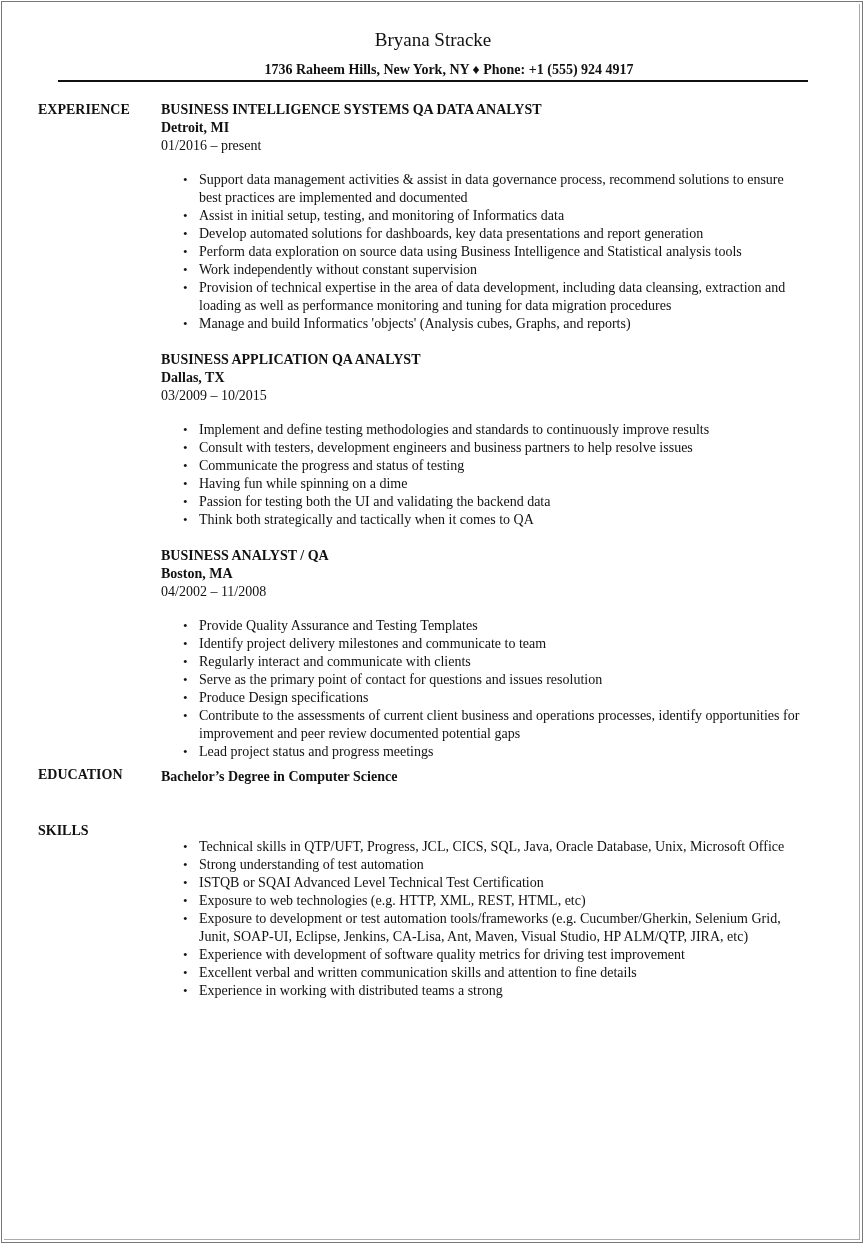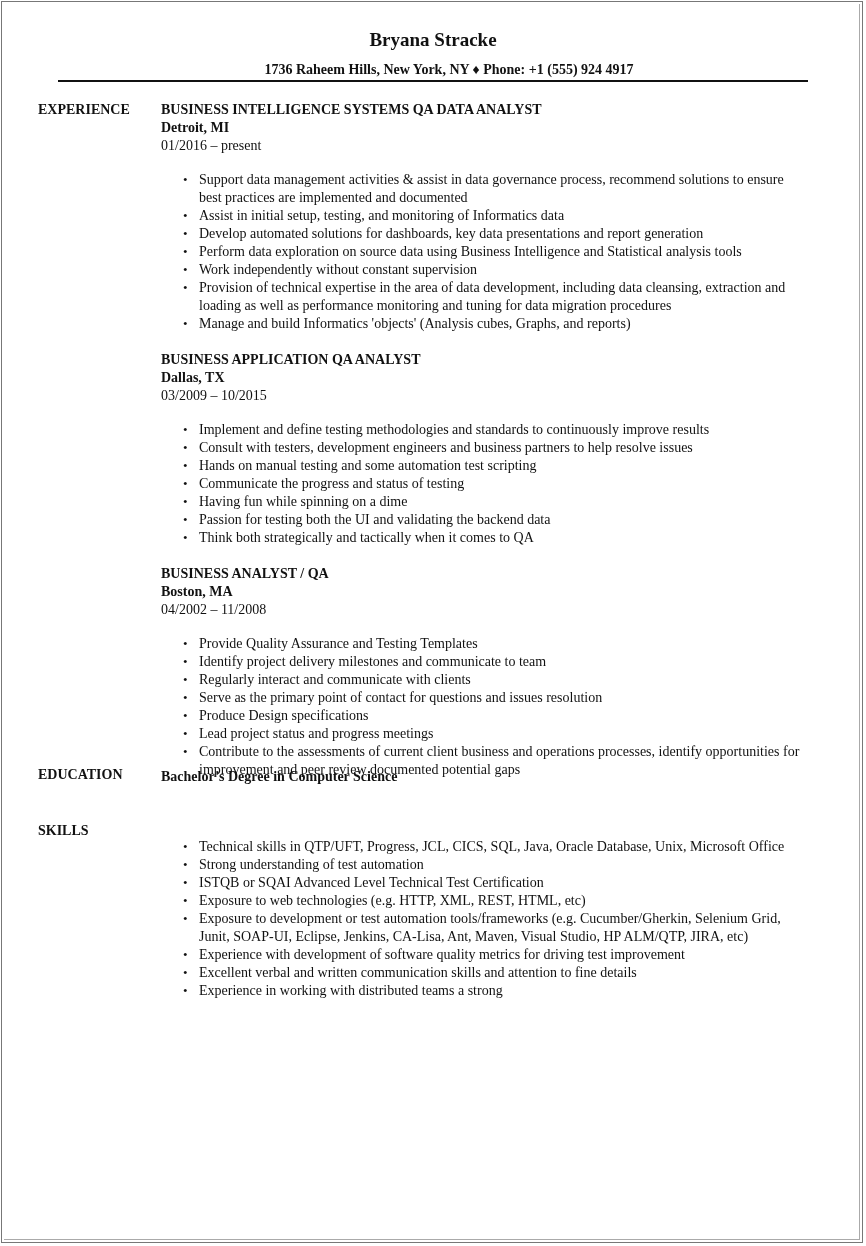--- a/index.html
+++ b/index.html
@@ -12,21 +12,21 @@
       position: absolute; left: 2px; top: 2px; right: 2px; bottom: 2px;
       border-right: 1px solid #aaa; border-bottom: 1px solid #aaa; box-sizing: border-box;
     }
     .page {
       position: absolute; left: 0; top: 0; width: 866px;
       font-family: "Liberation Serif", "DejaVu Serif", serif; color: #111;
       font-size: 14px; line-height: 18px;
     }
     .name {
       position: absolute; left: 0; width: 866px; top: 28px; text-align: center;
-      font-weight: bold; font-size: 19px; line-height: 24px;
+      font-weight: normal; font-size: 19px; line-height: 24px;
     }
     .contact {
       position: absolute; left: 16px; width: 866px; top: 61px; text-align: center;
       font-weight: bold; font-size: 14px; line-height: 18px;
     }
     .rule {
       position: absolute; left: 58px; width: 750px; top: 80px; height: 2px; background: #111;
     }
     .section { position: absolute; left: 0; width: 866px; }
     .section-label {
@@ -73,40 +73,39 @@
         </ul>
       </div>
 
       <div class="job">
         <div class="job-title">BUSINESS APPLICATION QA ANALYST</div>
         <div class="job-loc">Dallas, TX</div>
         <div class="job-dates">03/2009 – 10/2015</div>
         <ul class="bullets">
           <li>Implement and define testing methodologies and standards to continuously improve results</li>
           <li>Consult with testers, development engineers and business partners to help resolve issues</li>
-          <li>Hands on manual testing and some automation test scripting</li>
           <li>Communicate the progress and status of testing</li>
           <li>Having fun while spinning on a dime</li>
           <li>Passion for testing both the UI and validating the backend data</li>
           <li>Think both strategically and tactically when it comes to QA</li>
         </ul>
       </div>
 
       <div class="job">
         <div class="job-title">BUSINESS ANALYST / QA</div>
         <div class="job-loc">Boston, MA</div>
         <div class="job-dates">04/2002 – 11/2008</div>
         <ul class="bullets">
           <li>Provide Quality Assurance and Testing Templates</li>
           <li>Identify project delivery milestones and communicate to team</li>
           <li>Regularly interact and communicate with clients</li>
           <li>Serve as the primary point of contact for questions and issues resolution</li>
           <li>Produce Design specifications</li>
+          <li>Contribute to the assessments of current client business and operations processes, identify opportunities for improvement and peer review documented potential gaps</li>
           <li>Lead project status and progress meetings</li>
-          <li>Contribute to the assessments of current client business and operations processes, identify opportunities for improvement and peer review documented potential gaps</li>
         </ul>
       </div>
 
     </div>
   </div>
 
   <div class="section" style="top:766px;">
     <div class="section-label">EDUCATION</div>
     <div class="section-body">
       <div class="edu-degree">Bachelor’s Degree in Computer Science</div>

